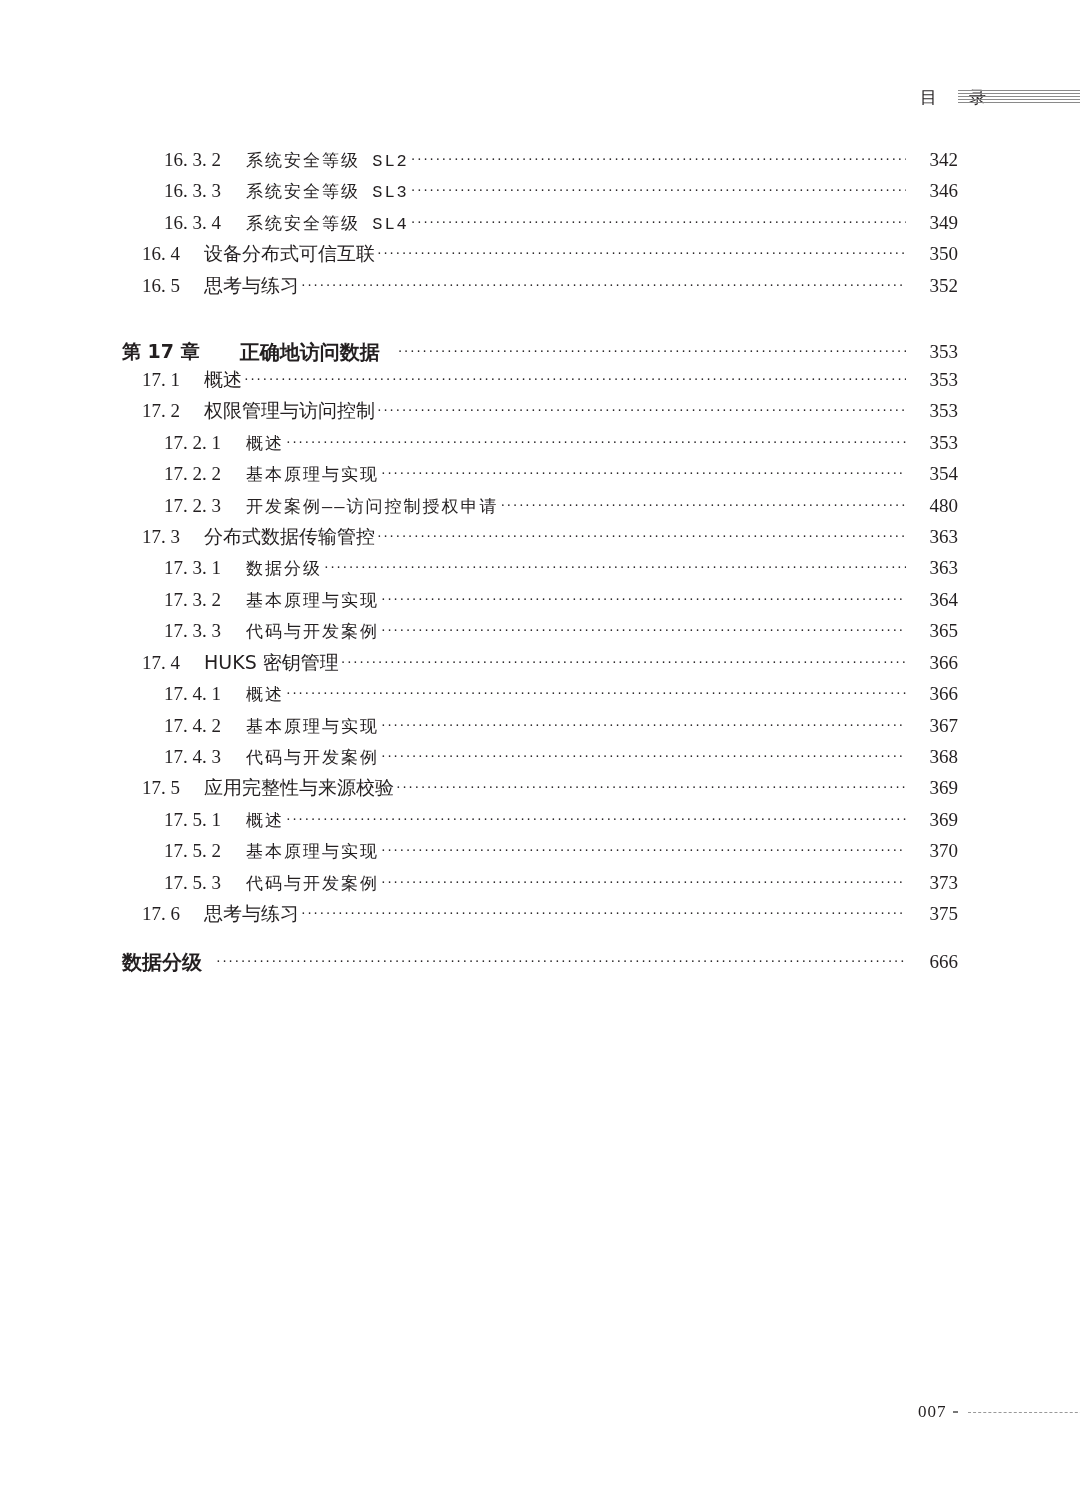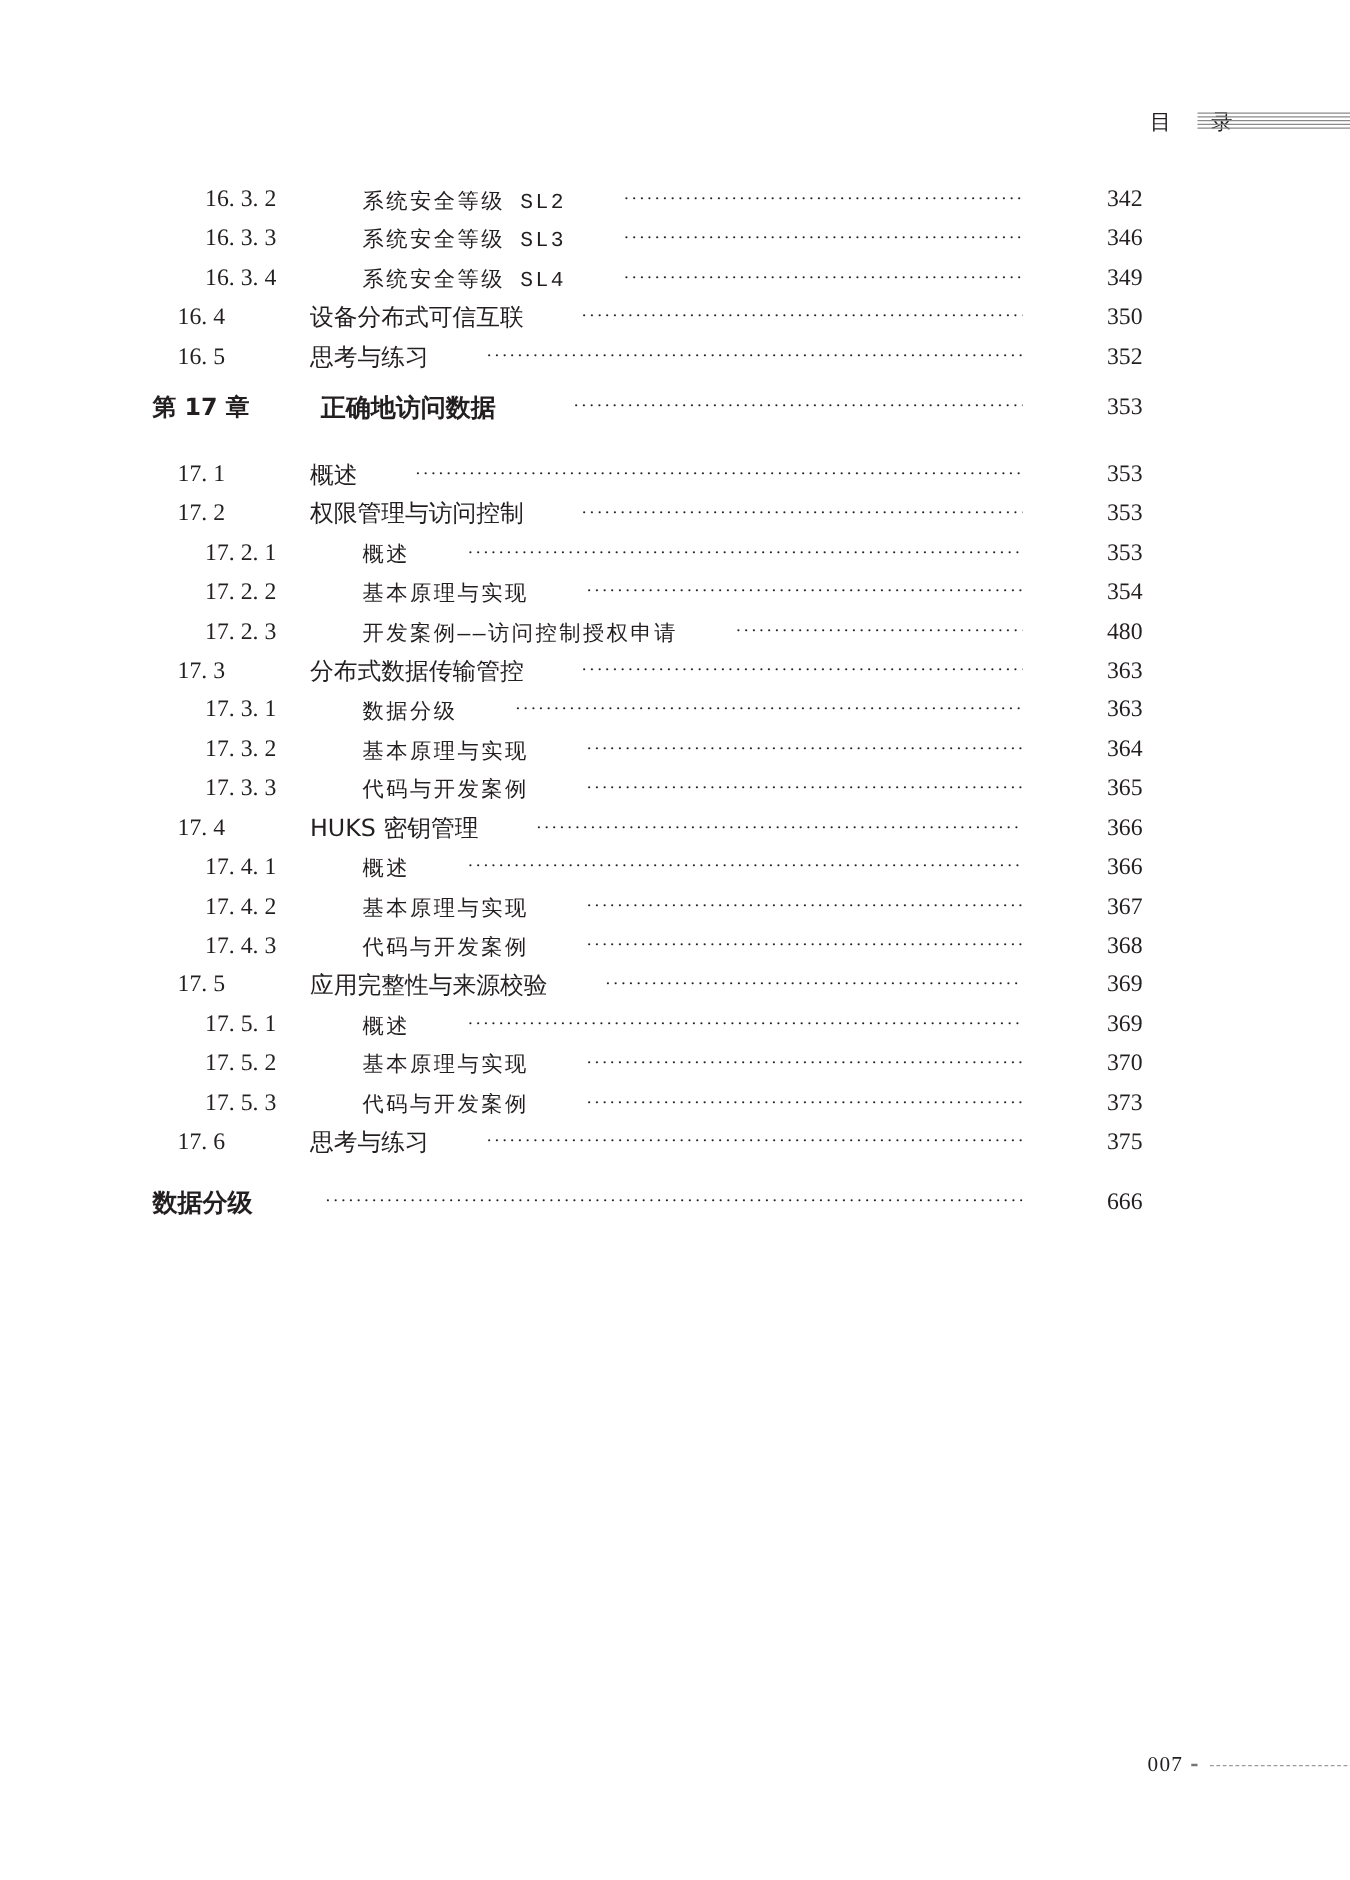--- a/index.html
+++ b/index.html
@@ -6,31 +6,31 @@
   body { width: 1080px; height: 1504px; position: relative; overflow: hidden;
          font-family: "Liberation Serif", "DejaVu Serif", serif; color: #231f20; }
 
   .header { position: absolute; top: 86px; left: 0; width: 1080px; height: 24px; }
   .header-title { position: absolute; left: 880px; top: 0; font-size: 17px;
                   font-family: "DejaVu Sans", sans-serif; letter-spacing: 32px; white-space: nowrap; margin-left: 40px; }
   .header-rule { position: absolute; left: 958px; top: 4px; width: 122px; height: 14px; }
   .header-rule span { display: block; height: 1px; background: #8a8a8a; margin-bottom: 2px; }
 
   .toc { position: absolute; top: 145px; left: 0; width: 1080px; }
-  .row { position: absolute; left: 0; width: 1080px; height: 30px; display: flex; align-items: center; gap: 44px; }
+  .row { position: absolute; left: 0; width: 1080px; height: 30px; display: flex; align-items: center; }
   .row .num { white-space: nowrap; }
   .row .title { white-space: nowrap; }
   .row .leader { flex: 1; overflow: hidden; white-space: nowrap; color: #231f20;
                  letter-spacing: 1.5px; font-size: 14px; margin: 0 4px 0 2px; }
   .row .leader::before { content: "··································································································································································"; }
   .row .page { width: 48px; text-align: right; padding-right: 0; font-size: 19px; }
   .row .right-margin { width: 122px; }
 
   .lvl1 .num { font-size: 19px; font-weight: bold; font-family: "DejaVu Sans", sans-serif; }
-  .lvl1 .title { font-size: 20px; font-weight: bold; font-family: "DejaVu Sans", sans-serif; margin-left: 13px; }
+  .lvl1 .title { font-size: 20px; font-weight: bold; font-family: "DejaVu Sans", sans-serif; margin-left: 40px; }
   .lvl2 .num { font-size: 19px; margin-left: 142px; width: 62px; }
   .lvl2 .title { font-size: 19px; font-family: "DejaVu Sans", sans-serif; }
   .lvl3 .num { font-size: 19px; margin-left: 164px; width: 82px; }
   .lvl3 .title { font-size: 17px; font-family: Liberation Mono, monospace; letter-spacing: 2px; }
   .lvl1 .leader-start { margin-left: 122px; }
 
   .footer { position: absolute; top: 1400px; left: 918px; height: 24px; display: flex; align-items: center; }
   .footer-page { font-size: 17px; letter-spacing: 1px; }
   .footer-rule { width: 120px; margin-left: 10px; border-top: 1px dashed #9a9a9a; height: 0; }
   .footer-rule-lead { width: 5px; border-top: 2px solid #777; margin-left: 6px; }
@@ -80,21 +80,21 @@
     <span class="right-margin"></span>
   </div>
   <div class="row lvl2" style="top:126px">
     <span class="num">16. 5</span>
     <span class="title">思考与练习</span>
     <span class="leader"></span>
     <span class="page">352</span>
     <span class="right-margin"></span>
   </div>
 
-  <div class="row lvl1" style="top:166px">
+  <div class="row lvl1" style="top:192px">
     <span class="num leader-start">第 17 章</span>
     <span class="title">正确地访问数据</span>
     <span class="leader" style="margin-left:18px"></span>
     <span class="page">353</span>
     <span class="right-margin"></span>
   </div>
 
   <div class="row lvl2" style="top:220px">
     <span class="num">17. 1</span>
     <span class="title">概述</span>

